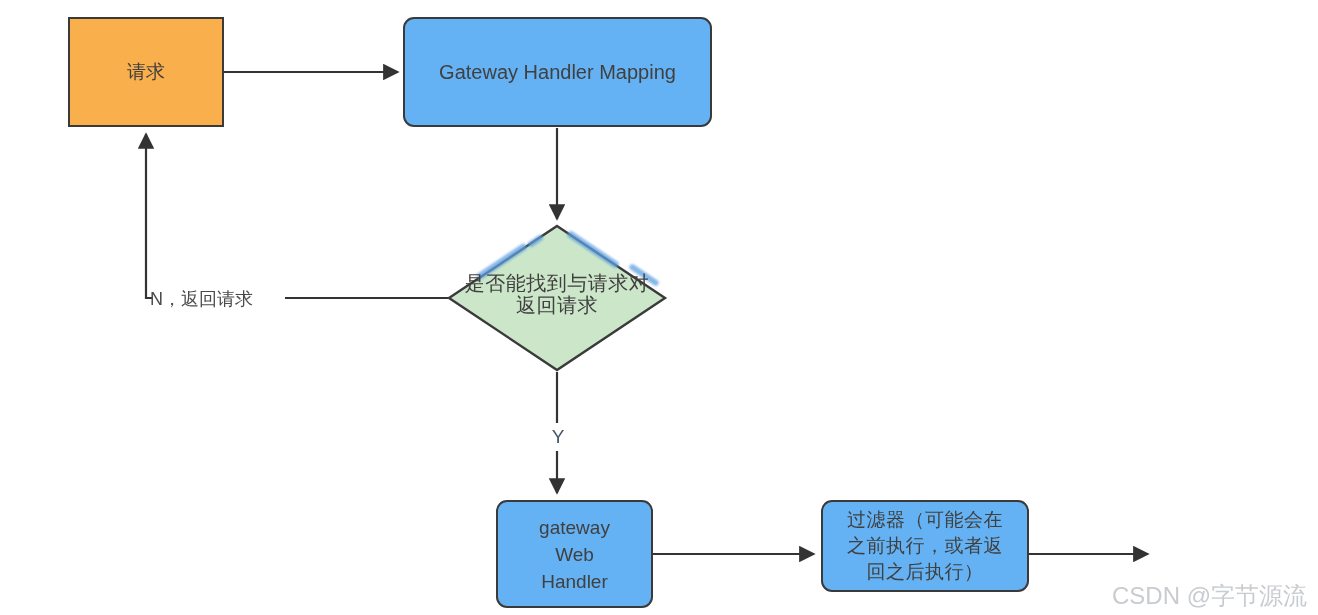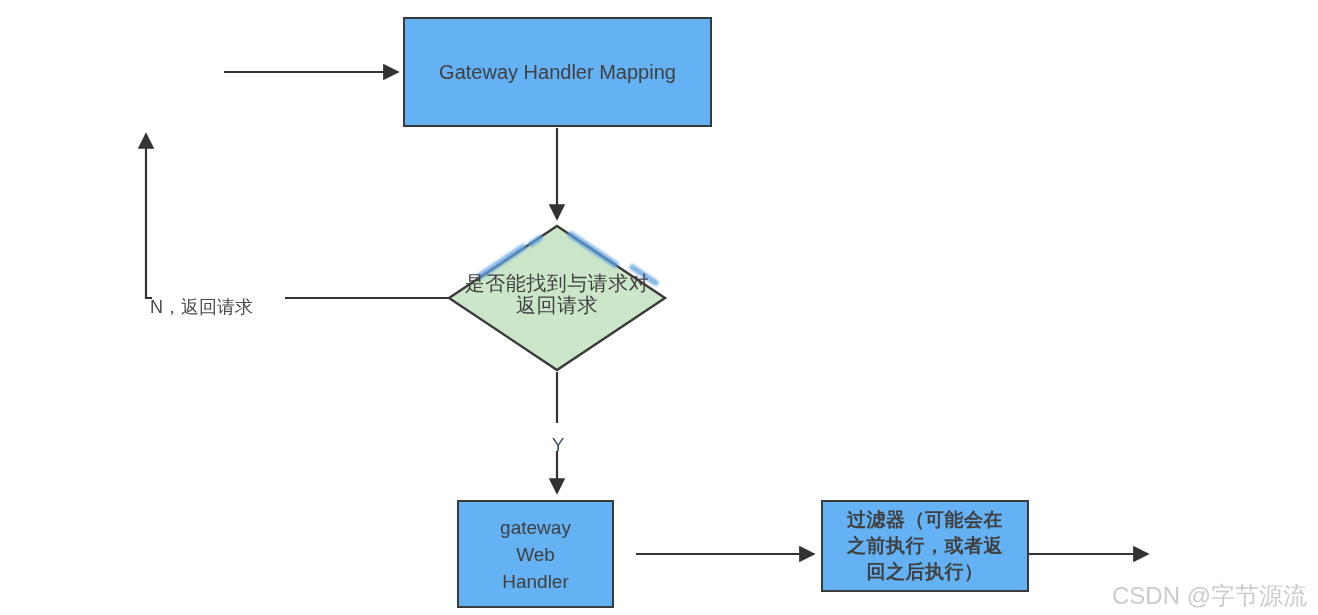--- a/index.html
+++ b/index.html
@@ -23,46 +23,45 @@
     border: 2px solid #3a3a3a;
     display: flex;
     align-items: center;
     justify-content: center;
     text-align: center;
     color: #404040;
     white-space: pre-line;
     z-index: 2;
   }
   .node.orange { background: #f9af4b; }
-  .node.blue   { background: #64b2f4; }
+  .node.blue   { background: #64b2f4; border-radius: 11px; }
 
   .node-request   { left: 68px;  top: 17px;  width: 156px; height: 110px; font-size: 19px; }
   .node-ghm       { left: 403px; top: 17px;  width: 309px; height: 110px; font-size: 20px; }
-  .node-gwh       { left: 457px; top: 500px; width: 157px; height: 108px; font-size: 19px; line-height: 27px; }
-  .node-filter    { left: 821px; top: 500px; width: 208px; height: 92px; font-size: 19px; line-height: 26px; letter-spacing: 0.5px; font-weight: bold; }
+  .node-gwh       { left: 496px; top: 500px; width: 157px; height: 108px; font-size: 19px; line-height: 27px; }
+  .node-filter    { left: 821px; top: 500px; width: 208px; height: 92px; font-size: 19px; line-height: 26px; letter-spacing: 0.5px; }
   .node-business  { left: 1155px; top: 500px; width: 152px; height: 110px; font-size: 17px; line-height: 25px; }
 
   .diamond-label {
     position: absolute;
     left: 447px; top: 272px; width: 220px;
     text-align: center;
     font-size: 20px;
     line-height: 22px;
     letter-spacing: 0.5px;
     color: #404040;
     white-space: pre-line;
     z-index: 3;
   }
   .edge-label {
     position: absolute;
     color: #4a4a4a;
     font-size: 18px;
     z-index: 3;
     white-space: nowrap;
-    margin-top: 8px;
   }
   .label-no { left: 150px; top: 287px; }
   .label-yes {
     left: 547px; top: 426px; width: 22px;
     text-align: center;
     color: #41566e;
     font-size: 19px;
   }
   .smudge {
     position: absolute;
@@ -112,20 +111,21 @@
     <path d="M557,372 L557,423" stroke="#333333" stroke-width="2.2" fill="none"></path>
     <path d="M557,451 L557,493" stroke="#333333" stroke-width="2.2" fill="none" marker-end="url(#arrow)"></path>
 
     <path d="M636,554 L814,554" stroke="#333333" stroke-width="2.2" fill="none" marker-end="url(#arrow)"></path>
 
     <path d="M1029,554 L1148,554" stroke="#333333" stroke-width="2.2" fill="none" marker-end="url(#arrow)"></path>
 
     <polygon points="557,226 665,298 557,370 449,298" fill="#cbe6c8" stroke="#3a3a3a" stroke-width="2.4"></polygon>
   </svg>
 
+  <div class="node orange node-request">请求</div>
 
   <div class="node blue node-ghm">Gateway Handler Mapping</div>
 
   <div class="diamond-label">是否能找到与请求对
 返回请求</div>
 
   <div class="node blue node-gwh">gateway
 Web
 Handler</div>
 

